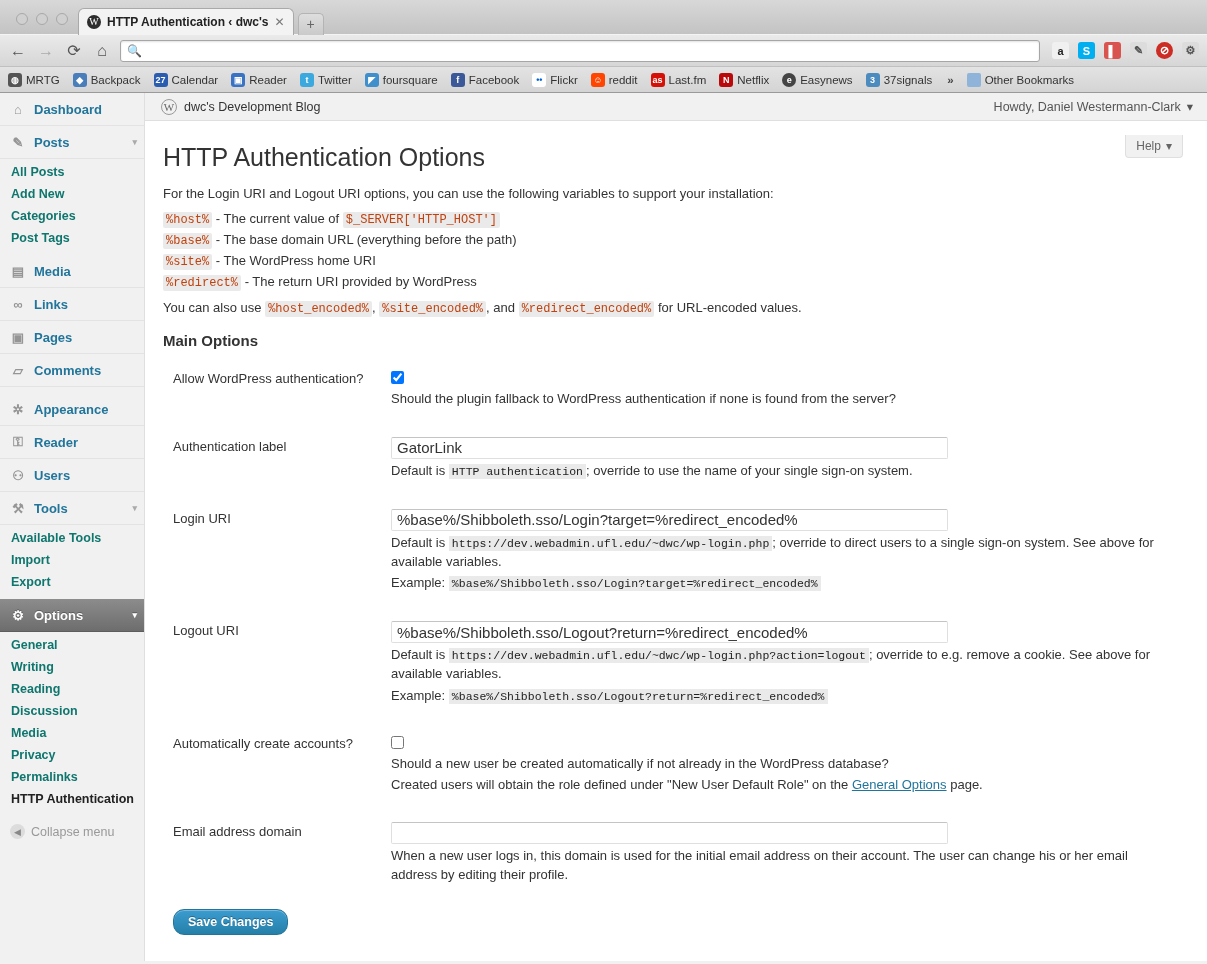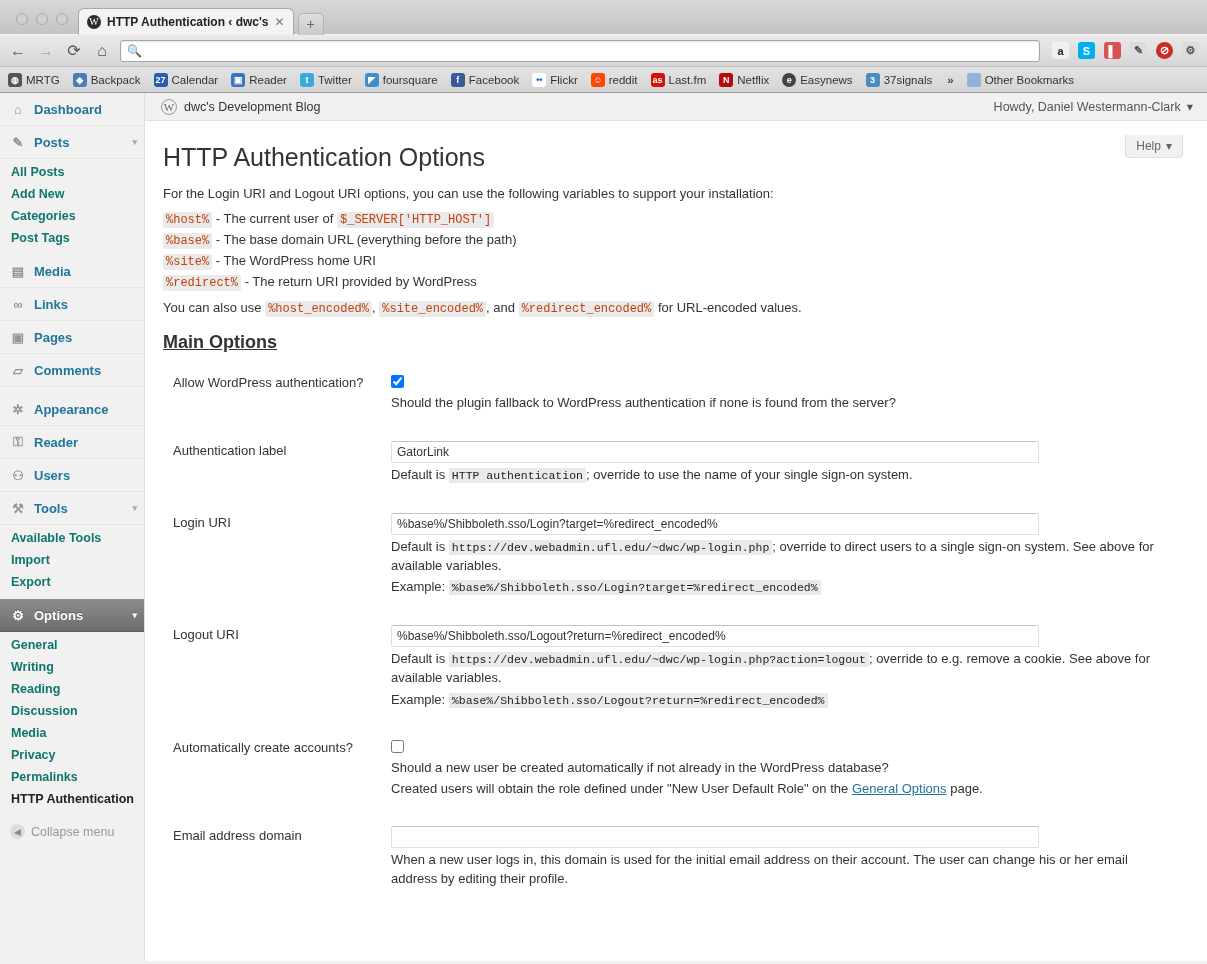--- a/index.html
+++ b/index.html
@@ -265,46 +265,46 @@
   code, .code {
     font-family: "Liberation Mono", monospace;
     font-size: 12px;
     background: #eaeaea;
     padding: 1px 3px;
     border-radius: 2px;
     color: #c2410c;
   }
   .note { font-size: 13px; color: #333; margin: 0 0 16px 0; }
 
-  h3.section { font-size: 18px; margin: 0 0 4px 0; color: #333; text-decoration: underline; }
+  h3.section { font-size: 15px; margin: 0 0 4px 0; color: #333; }
 
   table.form-table { width: 100%; border-collapse: collapse; }
   table.form-table th {
     width: 228px;
     text-align: left;
     font-weight: normal;
     font-size: 13px;
     color: #333;
     vertical-align: top;
     padding: 18px 10px 18px 10px;
   }
   table.form-table td {
     vertical-align: top;
     padding: 16px 10px 12px 0;
     font-size: 13px;
     color: #333;
   }
   input[type=text] {
-    width: 648px;
+    width: 557px;
     height: 22px;
     padding: 2px 5px;
     border: 1px solid #dfdfdf;
     border-top-color: #c4c4c4;
     background: #fff;
-    font-size: 12px;
+    font-size: 15px;
     font-family: "Liberation Sans", sans-serif;
     color: #333;
     border-radius: 2px;
   }
   input[type=checkbox] {
     width: 13px; height: 13px; margin: 2px 0 0 0;
   }
   .desc { margin-top: 3px; line-height: 1.45; }
   .desc a { color: #21759b; }
   .mono-inline {
@@ -531,21 +531,21 @@
         <span>▾</span>
       </div>
 
       <h1 class="page-title">HTTP Authentication Options</h1>
 
       <p class="intro">For the Login URI and Logout URI options, you can use the following variables to support your installation:</p>
 
       <div class="varlist">
         <div class="varrow">
           <code>%host%</code>
-          <span>- The current user of</span>
+          <span>- The current value of</span>
           <code>$_SERVER['HTTP_HOST']</code>
         </div>
         <div class="varrow">
           <code>%base%</code>
           <span>- The base domain URL (everything before the path)</span>
         </div>
         <div class="varrow">
           <code>%site%</code>
           <span>- The WordPress home URI</span>
         </div>
@@ -632,16 +632,19 @@
         <tr>
           <th>Email address domain</th>
           <td>
             <input type="text" value="" style="">
             <div class="desc" style="max-width:745px;">When a new user logs in, this domain is used for the initial email address on their account. The user can change his or her email address by editing their profile.</div>
           </td>
         </tr>
       </tbody>
         </table>
 
+      <div class="submit">
+        <button class="button-primary">Save Changes</button>
+      </div>
     </div>
 
   </div>
 </div>
 
 </body></html>

